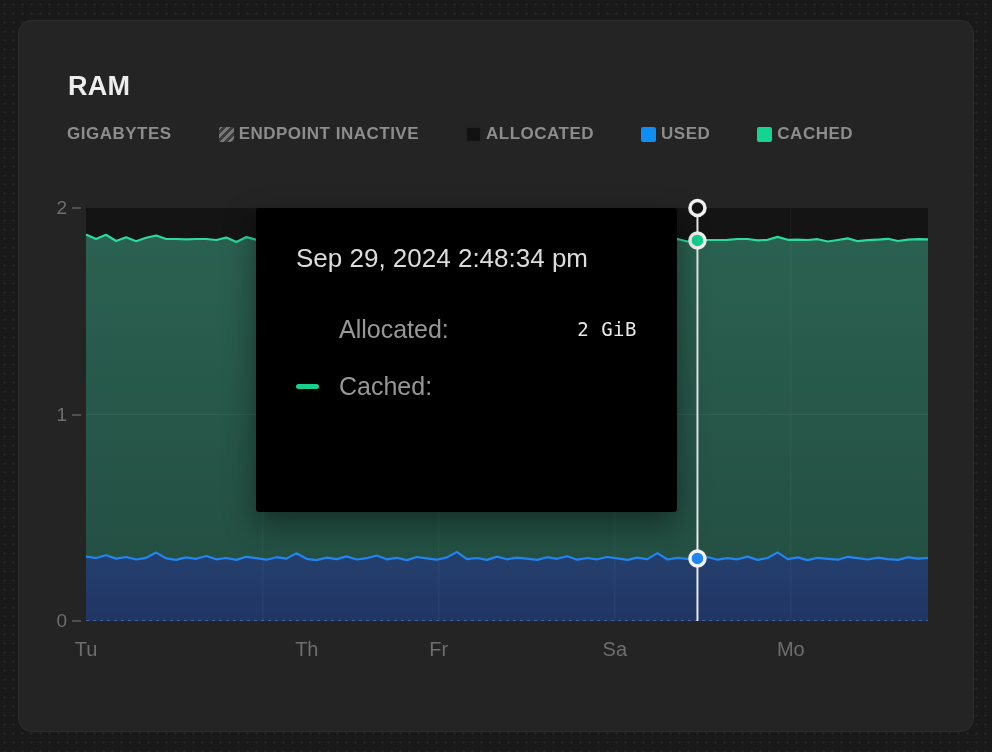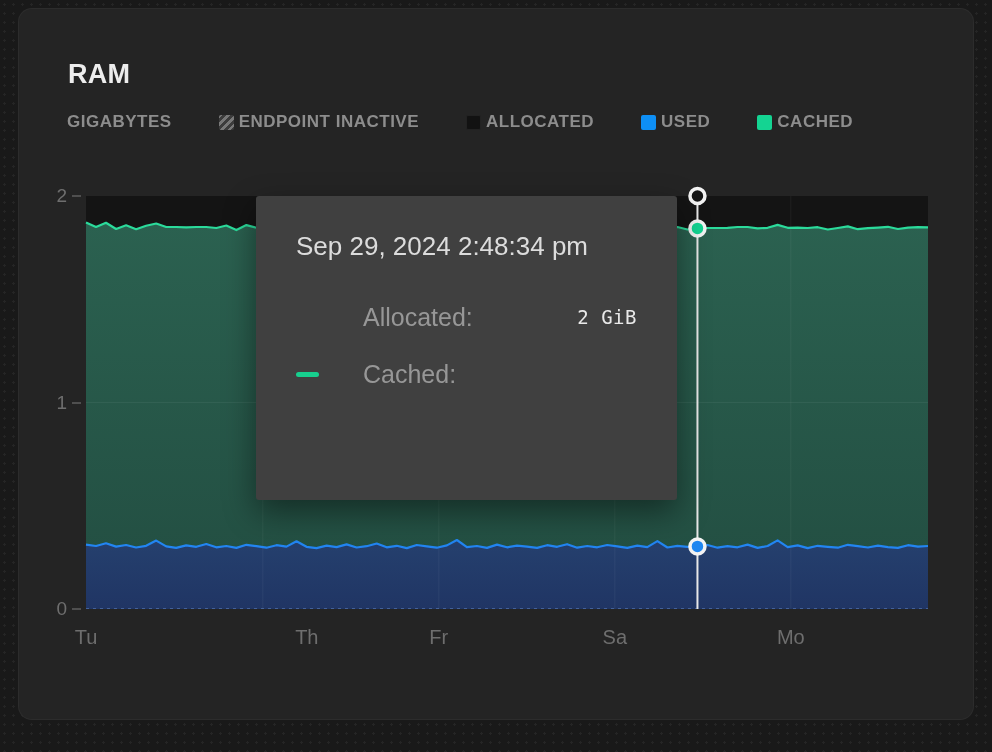--- a/index.html
+++ b/index.html
@@ -5,21 +5,21 @@
   * { margin:0; padding:0; box-sizing:border-box; }
   html,body { width:992px; height:752px; overflow:hidden; }
   body {
     font-family:"Liberation Sans", sans-serif;
     background-color:#191919;
     background-image: radial-gradient(rgba(255,255,255,0.05) 1px, transparent 1.2px);
     background-size: 9px 9px;
     position:relative;
   }
   .card {
-    position:absolute; left:18px; top:8px; width:956px; height:712px;
+    position:absolute; left:18px; top:20px; width:956px; height:712px;
     background:#242424; border-radius:14px;
     border:1px solid rgba(255,255,255,0.04);
     padding-left:13px;
   }
   .card-title {
     position:absolute; left:49px; top:50px;
     font-size:27px; font-weight:600; color:#ededed; letter-spacing:0.2px;
   }
   .legend {
     position:absolute; left:48px; top:103px;
@@ -50,27 +50,27 @@
   .ytick .tickdash { width:9px; height:2px; background:#4f4f4f; }
 
   .xticks { position:absolute; left:67px; top:617px; width:842px; height:24px;text-align:center; }
   .xtick {
     position:absolute; transform:translateX(-50%);
     font-size:20px; color:#6e6e6e; white-space:nowrap;
   }
 
   .tooltip {
     position:absolute; left:237px; top:187px; width:421px; height:304px;
-    background:#404040; border-radius:3px;
+    background:#000000; border-radius:3px;
     box-shadow:0 12px 32px rgba(0,0,0,0.45);
     padding:34px 40px; z-index:5;
   }
   .tooltip-title { font-size:26px; color:#dcdcdc; line-height:32px; }
   .tooltip-rows { margin-top:40px; display:flex; flex-direction:column; gap:27px; }
-  .trow { display:flex; align-items:center; height:30px; font-size:25px;gap:24px; }
+  .trow { display:flex; align-items:center; height:30px; font-size:25px; }
   .trow .marker { width:23px; height:5px; border-radius:3px; margin-right:20px; flex:none; }
   .trow .tlabel { color:#979797; }
   .trow .tvalue {
     margin-left:auto; font-family:"DejaVu Sans Mono", monospace;
     color:#e9e9e9; font-size:19px; letter-spacing:0.5px;
   }
 </style>
 </head>
 <body>
 

